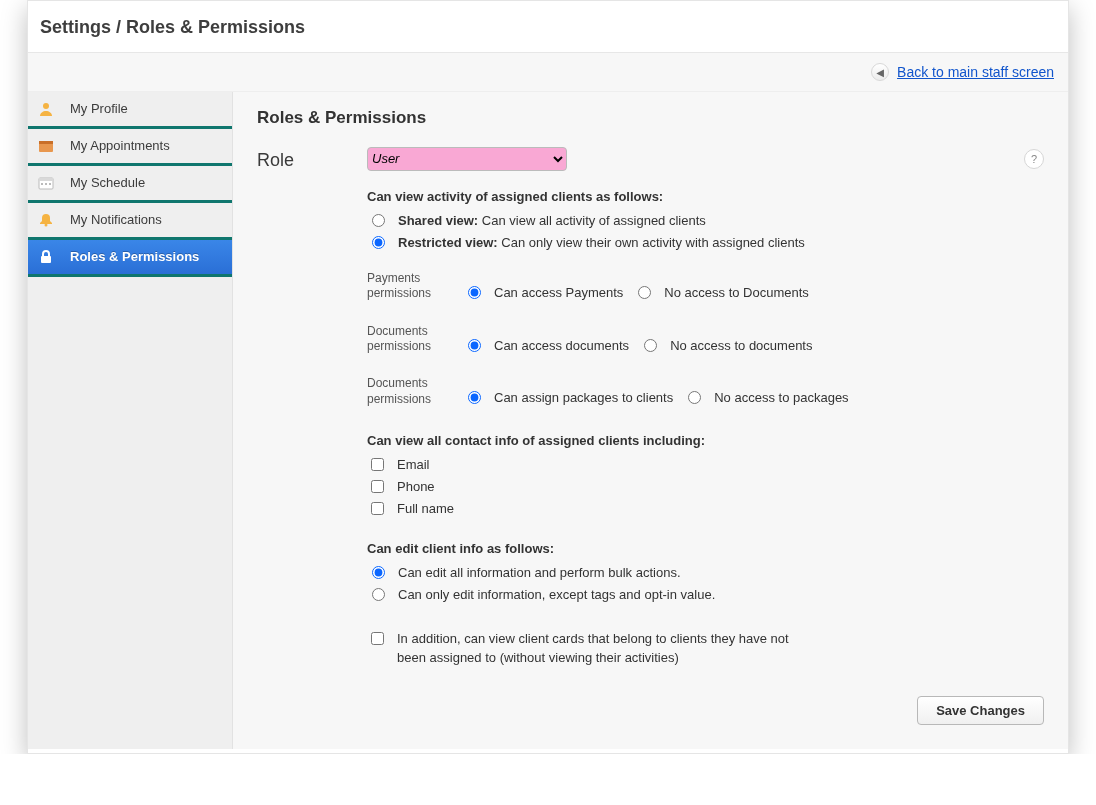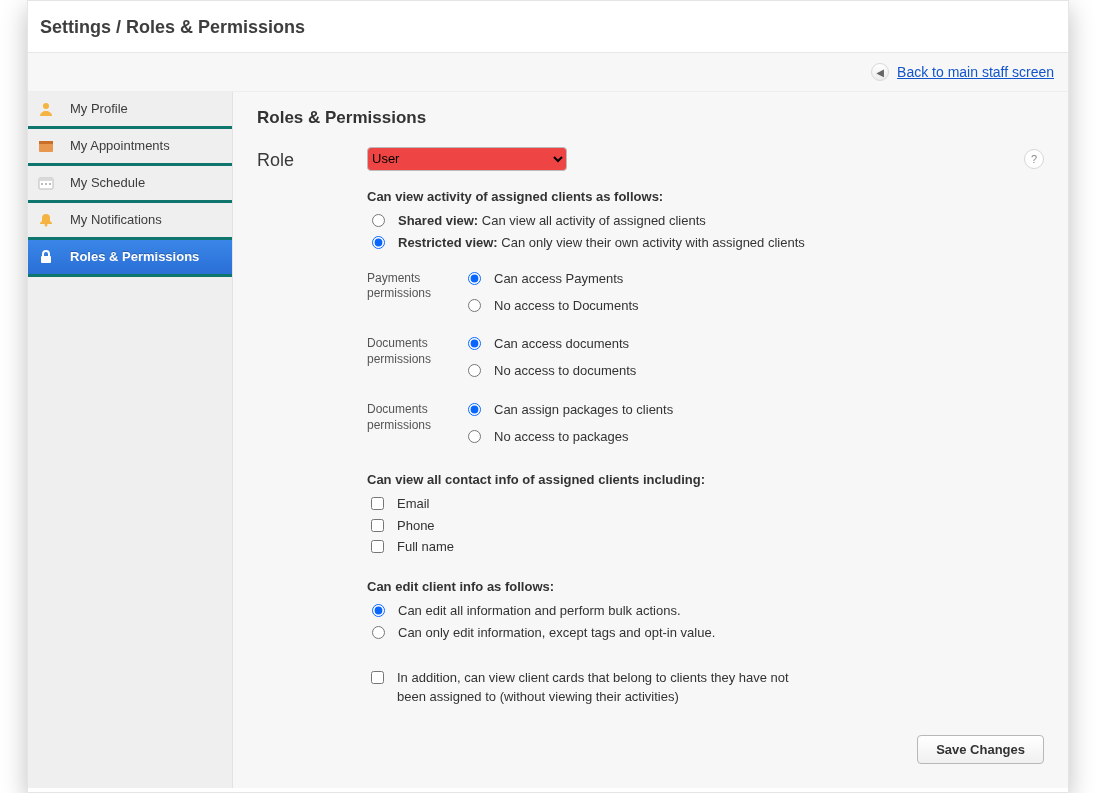--- a/index.html
+++ b/index.html
@@ -14,30 +14,30 @@
   .sidebar{width:204px;background:#efefef;border-right:1px solid #e2e2e2;min-height:640px;}
   .side-item{display:flex;align-items:flex-start;gap:16px;padding:9px 10px;font-size:13px;color:#3c3c3c;border-bottom:3px solid #0f766e;cursor:pointer;}
   .side-item .icon{width:16px;height:16px;display:inline-flex;align-items:center;justify-content:center;}
   .side-item .icon svg{width:16px;height:16px;}
   .side-item.active{background:linear-gradient(#3a86e8,#2a6fd6);color:#fff;font-weight:700;text-shadow:0 -1px 0 rgba(0,0,0,0.25);}
   .content{flex:1;padding:14px 24px 24px 24px;}
   h2.section{font-size:17px;font-weight:700;color:#333;margin:2px 0 18px 0;}
   .row{display:flex;align-items:flex-start;margin-bottom:6px;}
   .lbl{width:110px;font-size:18px;color:#3a3a3a;padding-top:4px;}
   .lbl.small{font-size:12px;color:#555;line-height:1.3;}
-  select.role{width:200px;height:24px;font-size:13px;border:1px solid #bbb;border-radius:4px;background:#ef4444;}
+  select.role{width:200px;height:24px;font-size:13px;border:1px solid #bbb;border-radius:4px;background:#f9a8d4;font-style:italic;}
   .help{width:18px;height:18px;border-radius:50%;border:1px solid #d6d6d6;background:#fff;display:flex;align-items:center;justify-content:center;font-size:11px;color:#888;}
   .subhead{font-size:13px;font-weight:700;color:#333;margin:18px 0 8px 0;}
   .opt{display:flex;align-items:flex-start;gap:10px;font-size:13px;color:#333;margin:3px 0;}
   .opt input[type=radio],.opt input[type=checkbox]{margin-top:2px;accent-color:#0a66ff;}
   .opt .desc{line-height:1.45;}
   .rg{margin-left:0;}
   .perm-block{display:flex;align-items:flex-start;margin:14px 0 0 0;}
   .perm-block .lbl{width:96px;}
-  .perm-options{display:flex;flex-direction:column;gap:2px;}
+  .perm-options{display:flex;flex-direction:row;gap:10px;margin-top:14px;}
   .save-row{display:flex;justify-content:flex-end;margin-top:28px;}
   button.save{font-size:13px;font-weight:700;color:#333;background:linear-gradient(#ffffff,#f0f0f0);border:1px solid #b8b8b8;border-radius:4px;padding:6px 18px;cursor:pointer;}
   .check-list{margin-top:4px;}
   .check-list .opt{margin:3px 0;}
   .extra{margin-top:26px;}
   .extra .desc{max-width:420px;}
 </style>
 </head>
 <body>
 

